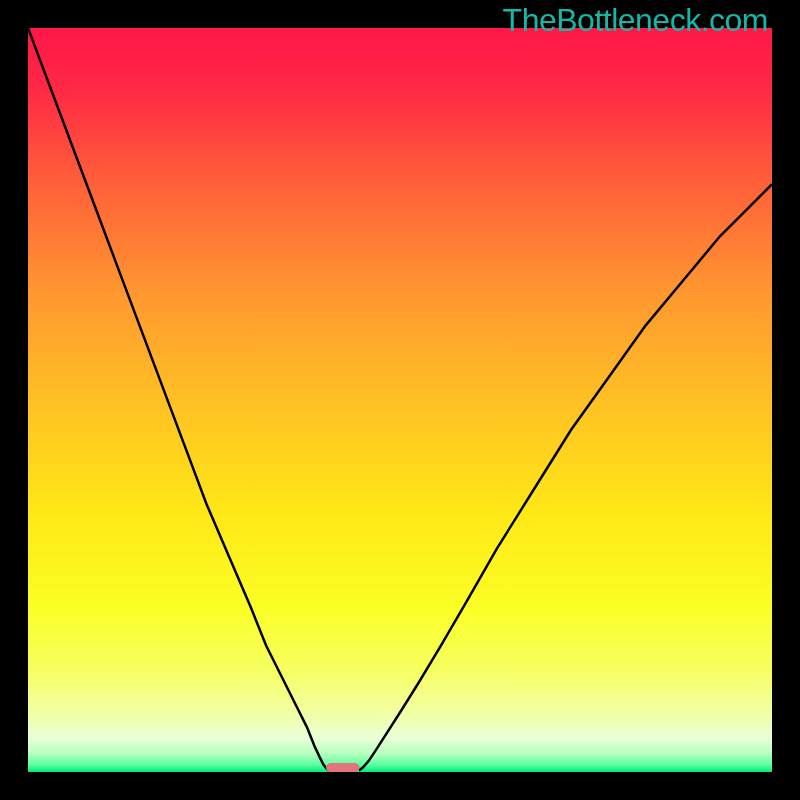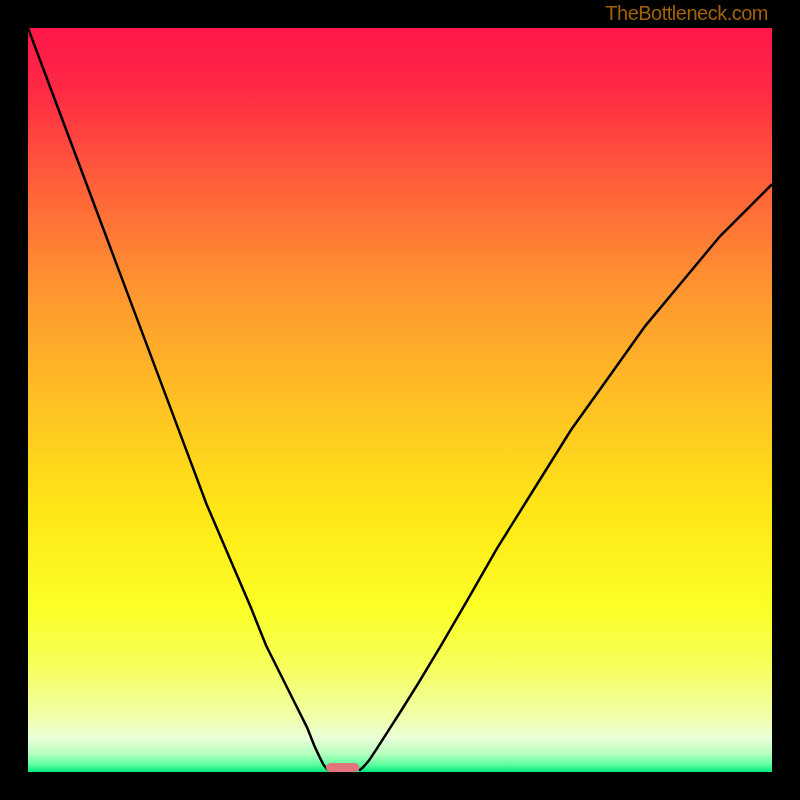--- a/index.html
+++ b/index.html
@@ -24,22 +24,22 @@
     position: absolute;
     width: 744px;
     height: 744px;
     left: 0;
     top: 0;
   }
   .watermark {
     position: absolute;
     top: 2px;
     right: 32px;
-    color: #a16207;
-    font-size: 20px;
+    color: #14b8a6;
+    font-size: 32px;
     font-weight: 500;
     letter-spacing: -0.5px;
   }
   svg {
     display: block;
   }
 </style>
 </head>
 <body>
 

